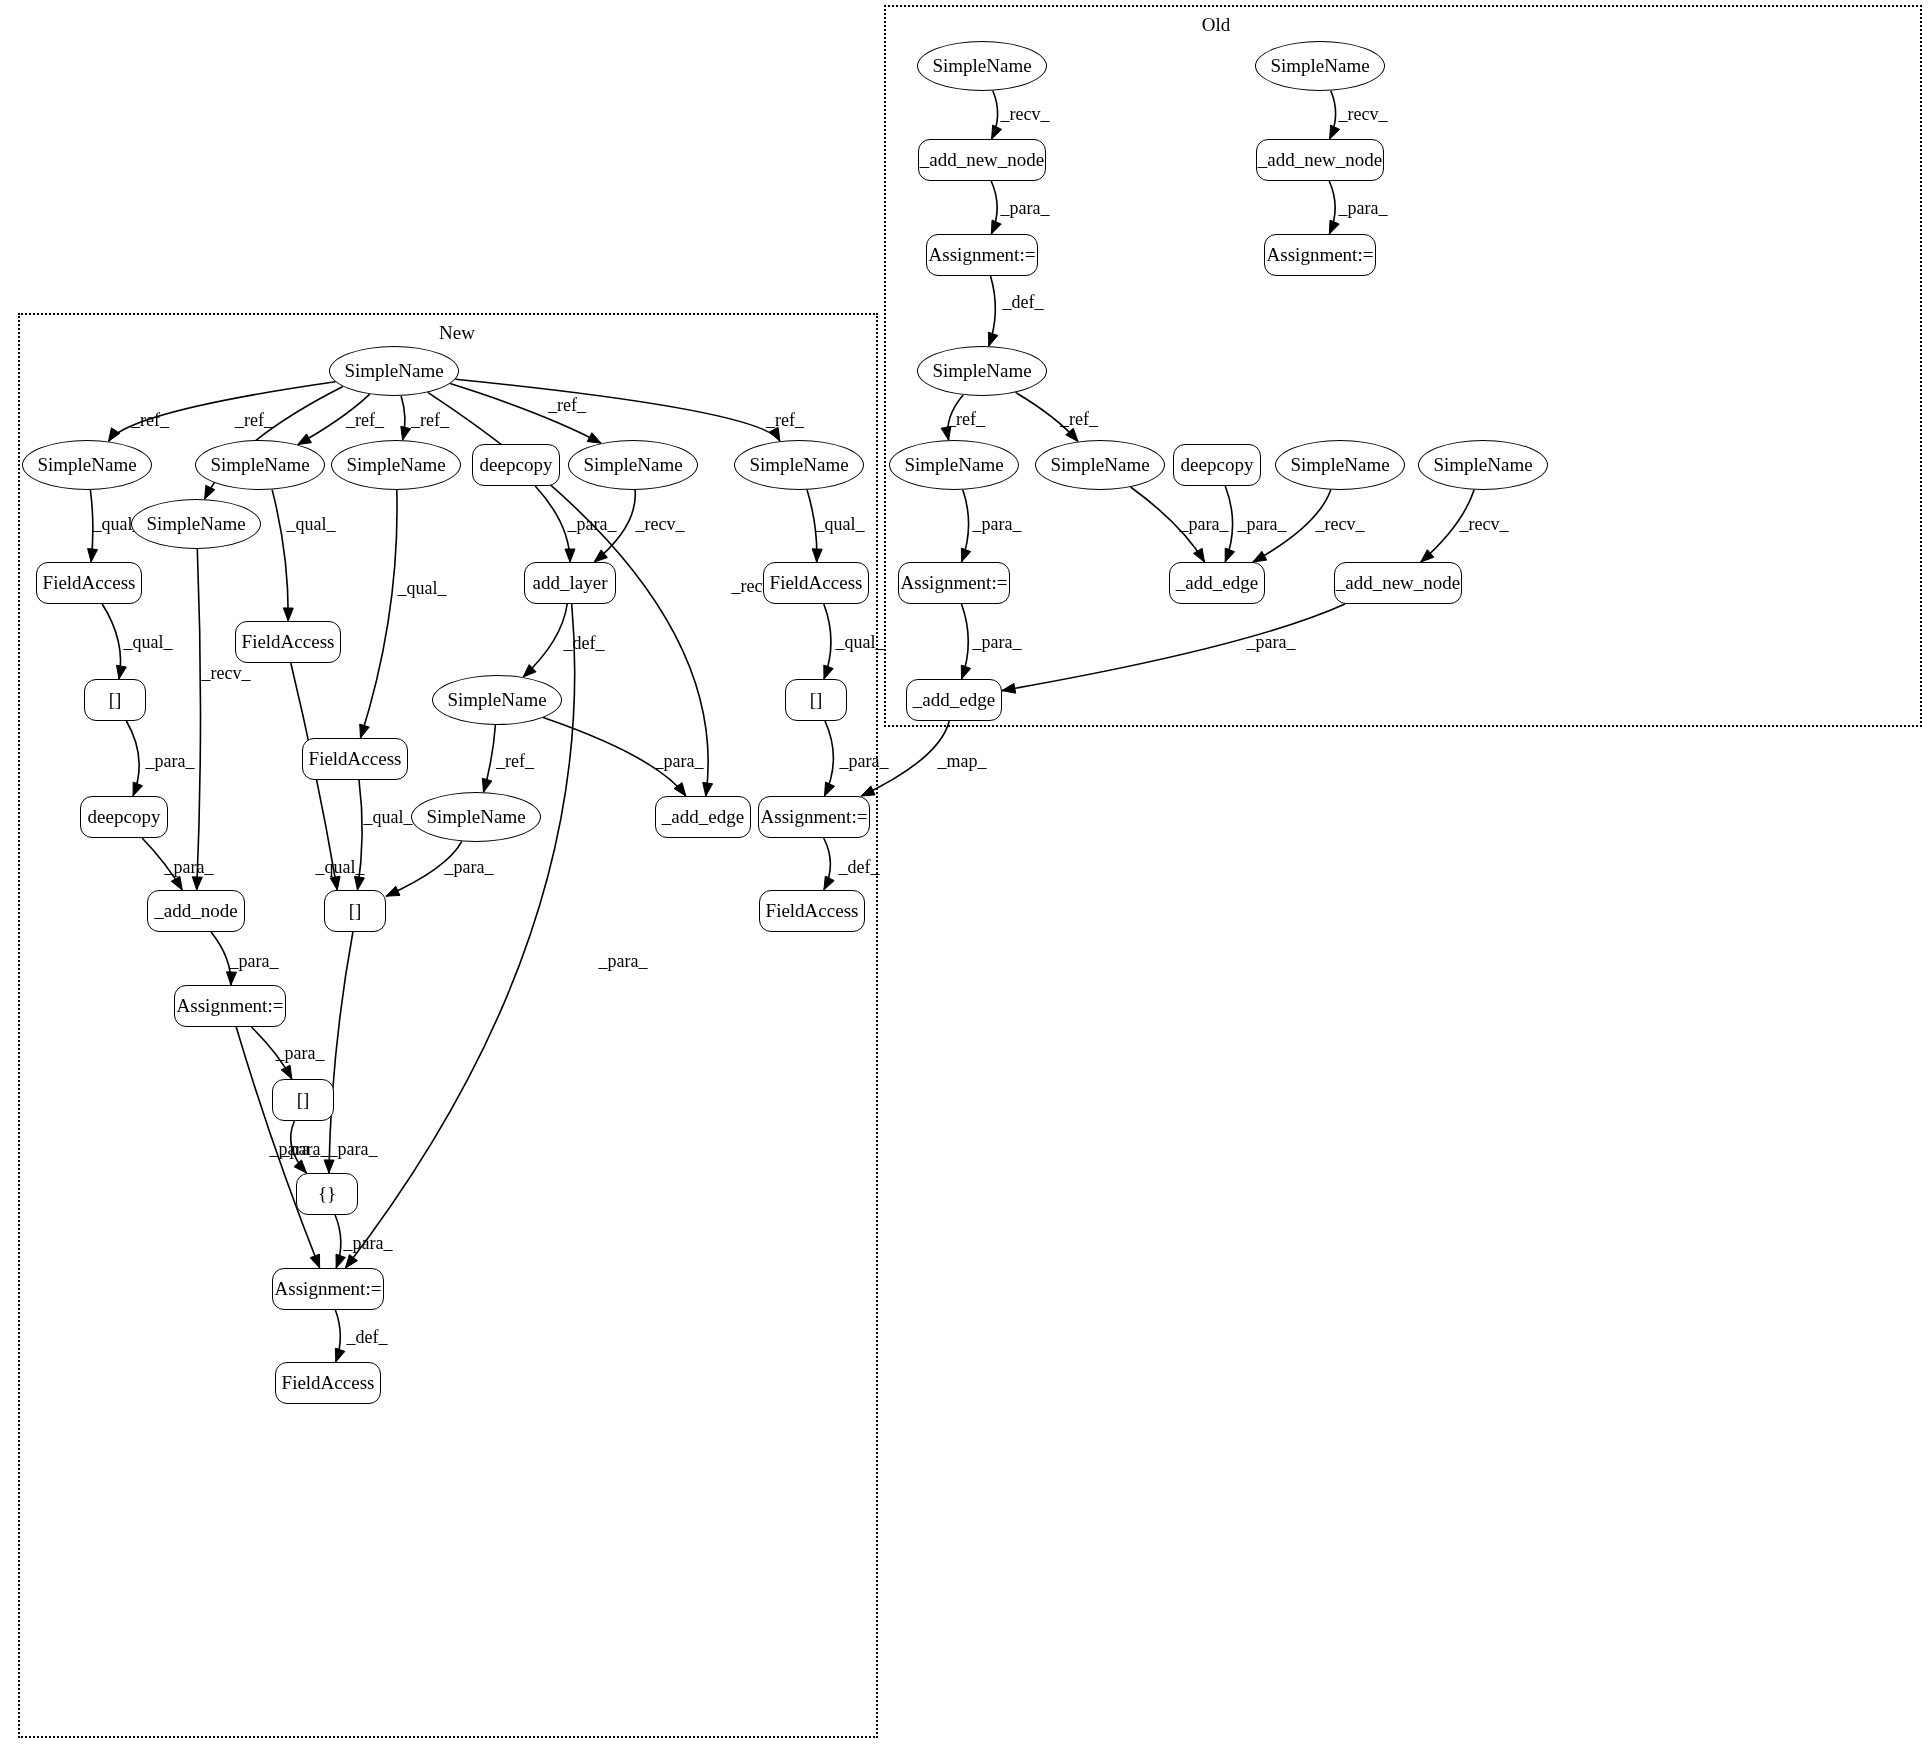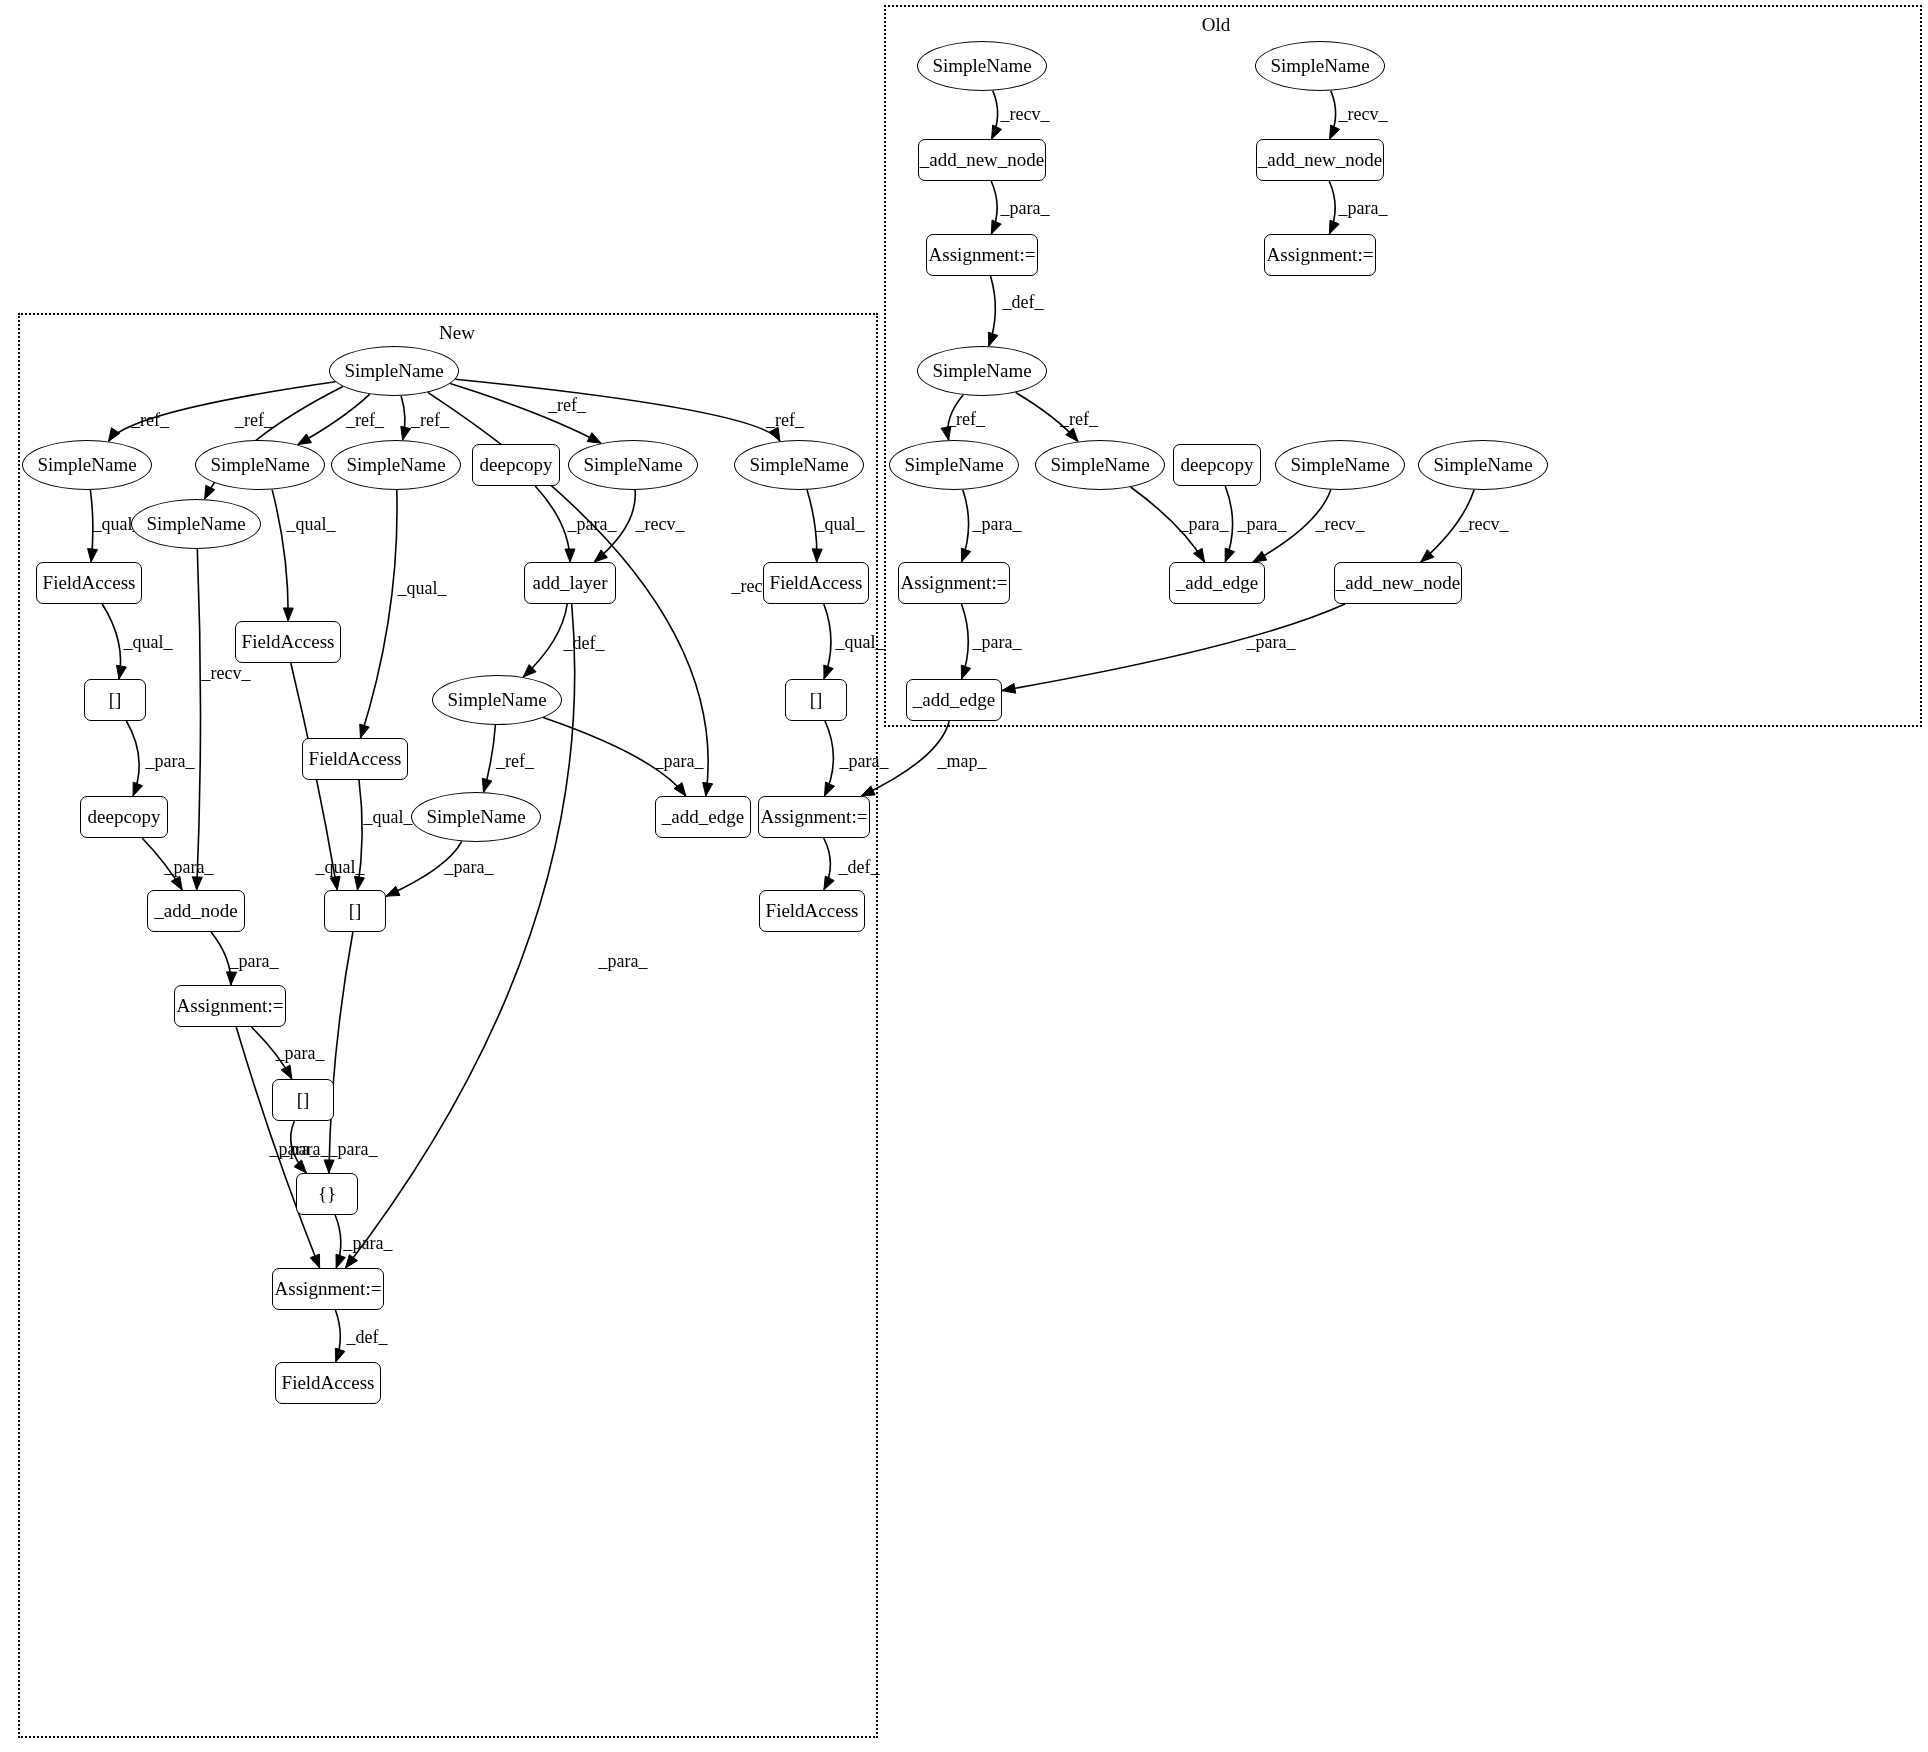--- a/index.html
+++ b/index.html
@@ -6,21 +6,21 @@
   html,body{margin:0;padding:0;background:#ffffff;}
   #stage{position:relative;width:1928px;height:1752px;background:#ffffff;
          font-family:"Liberation Serif","DejaVu Serif",serif;overflow:hidden;}
   svg.layer{position:absolute;left:0;top:0;width:1928px;height:1752px;pointer-events:none;}
   .cluster{position:absolute;border:2px dotted #000;box-sizing:border-box;}
   .cluster-label{position:absolute;font-size:19px;color:#000;white-space:nowrap;
                  transform:translateX(-50%);}
   .node{position:absolute;box-sizing:border-box;display:flex;align-items:center;
         justify-content:center;background:#fff;color:#000;font-size:19px;
         white-space:nowrap;transform:translate(-50%,-50%);}
-  .node.box{border:1.6px solid #000;border-radius:7px;}
+  .node.box{border:1.6px solid #000;border-radius:12px;}
   .node.ellipse{border:1.6px solid #000;border-radius:50%;}
   .elabel{position:absolute;font-size:18px;color:#000;white-space:nowrap;
           transform:translate(-50%,-50%);background:transparent;}
   svg path.edge{fill:none;stroke:#000;stroke-width:1.6px;}
   svg polygon.arrow{fill:#000;stroke:#000;stroke-width:1px;}
 </style>
 </head>
 <body>
 
 <div id="stage">

